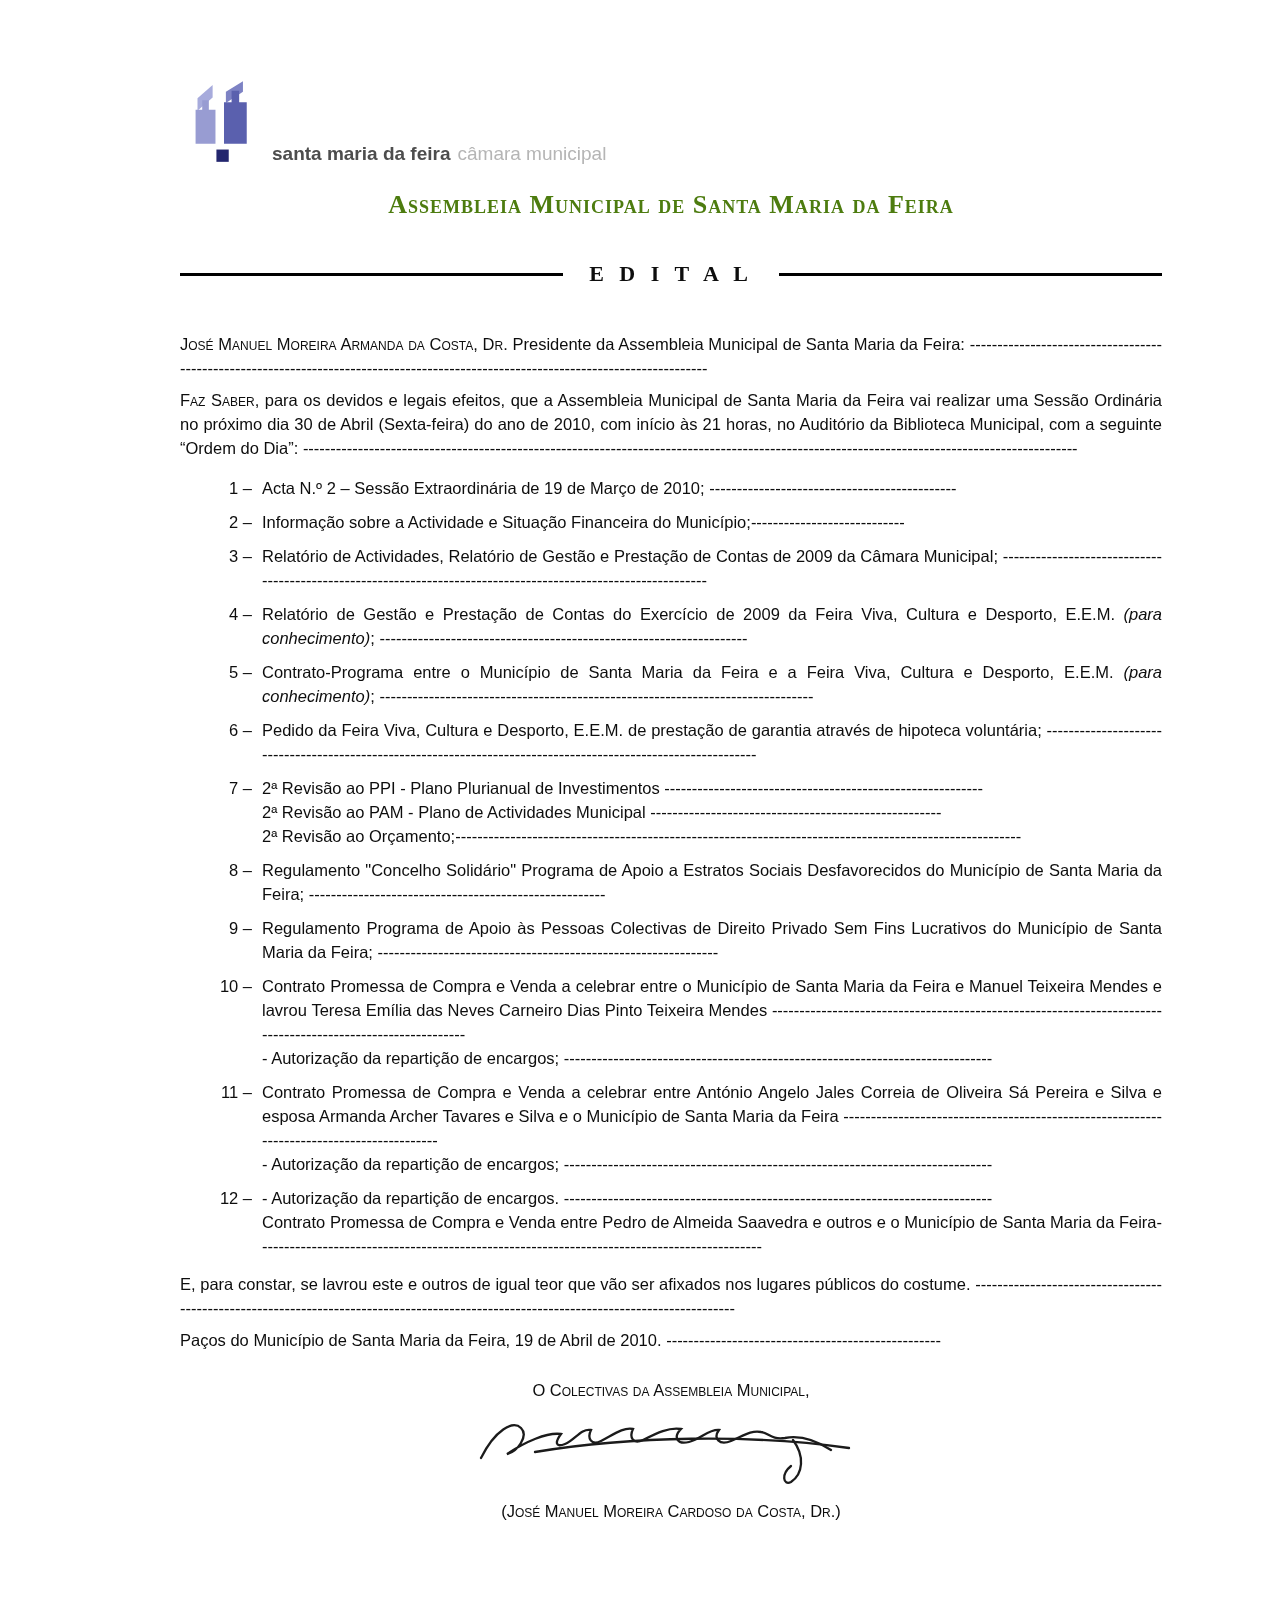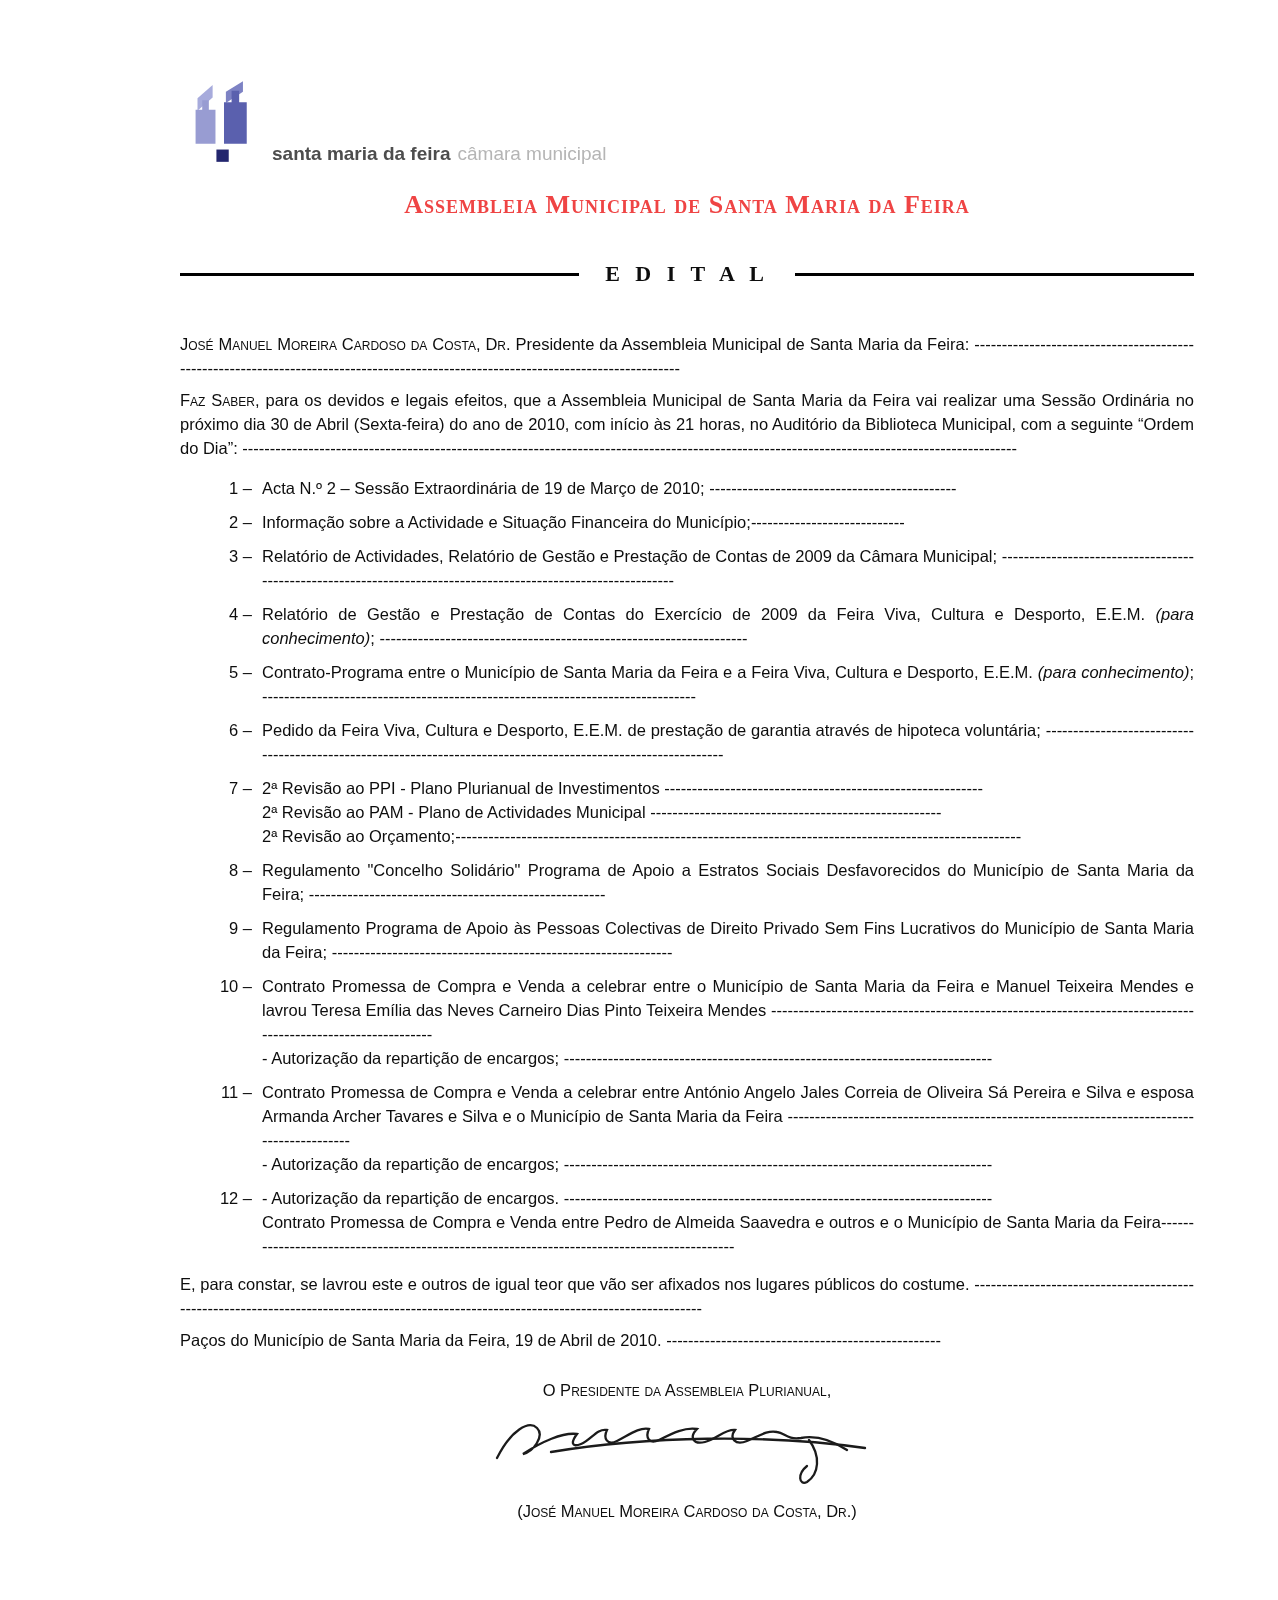--- a/index.html
+++ b/index.html
@@ -1,38 +1,38 @@
 <!DOCTYPE html>
 <html><head>
 <meta charset="utf-8">
 <style>
   * { margin:0; padding:0; box-sizing:border-box; }
   html,body { background:#ffffff; }
   .page {
     width:1278px; min-height:1600px; margin:0 auto; background:#fff;
-    padding:80px 84px 40px 180px;
+    padding:80px 116px 40px 180px;
     font-family:"Liberation Sans","DejaVu Sans",sans-serif;
     font-size:16.5px; line-height:24px; color:#0d0d0d;
   }
   .sc { font-variant: small-caps; }
   .it { font-style: italic; }
 
   
   .logo-row { display:flex; align-items:flex-end; margin-left:8px; margin-bottom:24px; }
   .logo-icon { width:72px; height:86px; margin-right:12px; flex:none; }
   .brand { font-size:19px; line-height:22px; padding-bottom:1px; white-space:nowrap; }
   .brand-strong { font-weight:bold; color:#4d4d4d; }
   .brand-light { color:#b5b5b5; margin-left:7px; }
 
   .doc-title {
     text-align:center;
     font-family:"Liberation Serif","DejaVu Serif",serif;
     font-variant:small-caps; font-weight:bold;
     font-size:26px; line-height:30px; letter-spacing:1px;
-    color:#ef4444; margin:0 0 42px;
+    color:#4d7c0f; margin:0 0 42px;
   }
 
   .edital { display:flex; align-items:center; margin:0 0 46px; }
   .rule { flex:1; border-top:3px solid #000; }
   .edital-word {
     font-family:"Liberation Serif","DejaVu Serif",serif;
     font-weight:bold; font-size:22px; letter-spacing:5px; padding:0 26px;
     white-space:nowrap;
     text-align:right;
   }
@@ -80,21 +80,21 @@
 
     <div class="edital">
       <span class="rule"></span>
       <span class="edital-word">E D I T A L</span>
       <span class="rule"></span>
     </div>
   </header>
 
   <main>
 
-    <p class="para"><span class="sc">José Manuel Moreira Cardoso da Costa, Dr.</span><span> Presidente da Assembleia Municipal de Santa Maria da Feira: </span><span class="dash">-----------------------------------------------------------------------------------------------------------------------------------</span></p>
+    <p class="para"><span class="sc">José Manuel Moreira Armanda da Costa, Dr.</span><span> Presidente da Assembleia Municipal de Santa Maria da Feira: </span><span class="dash">-----------------------------------------------------------------------------------------------------------------------------------</span></p>
 
     <p class="para"><span class="sc">Faz Saber</span><span>, para os devidos e legais efeitos, que a Assembleia Municipal de Santa Maria da Feira vai realizar uma Sessão Ordinária no próximo dia 30 de Abril (Sexta-feira) do ano de 2010, com início às 21 horas, no Auditório da Biblioteca Municipal, com a seguinte “Ordem do Dia”: </span><span class="dash">---------------------------------------------------------------------------------------------------------------------------------------------</span></p>
 
     <section class="agenda">
 
       <div class="agenda-item">
         <span class="agenda-num">1 –</span>
         <div class="agenda-text"><span>Acta N.º 2 – Sessão Extraordinária de 19 de Março de 2010; </span><span class="dash">---------------------------------------------</span></div>
       </div>
 
@@ -167,21 +167,21 @@
       </div>
 
     </section>
 
     <div class="closing">
       <p class="para"><span>E, para constar, se lavrou este e outros de igual teor que vão ser afixados nos lugares públicos do costume. </span><span class="dash">---------------------------------------------------------------------------------------------------------------------------------------</span></p>
       <p class="para"><span>Paços do Município de Santa Maria da Feira, 19 de Abril de 2010. </span><span class="dash">--------------------------------------------------</span></p>
     </div>
 
     <div class="sig-block">
-      <div class="sig-heading sc">O Presidente da Assembleia Plurianual,</div>
+      <div class="sig-heading sc">O Colectivas da Assembleia Municipal,</div>
       <div class="sig-wrap">
         <svg class="signature-svg" viewBox="0 0 440 100" aria-hidden="true">
           <g fill="none" stroke="#1b1b1b" stroke-width="2.3" stroke-linecap="round">
             <path d="M30 62 C44 34 62 24 70 32 C78 40 66 56 56 58 C74 46 96 36 110 38 C104 46 104 52 114 48 C124 44 130 32 140 34 C136 42 140 50 150 45 C162 39 172 31 182 33 C178 41 182 49 192 44 C206 37 218 31 230 33 C222 41 226 49 238 46 C250 43 258 33 268 34 C262 42 268 50 280 45 C292 40 300 34 310 36 C318 37 320 44 334 42 C350 39 366 45 380 54"></path>
             <path d="M84 56 C180 40 300 38 398 52"></path>
             <path d="M342 44 C354 60 352 78 340 86 C332 90 330 78 340 70"></path>
           </g>
         </svg>
         <div class="sig-name sc">(José Manuel Moreira Cardoso da Costa, Dr.)</div>
       </div>

